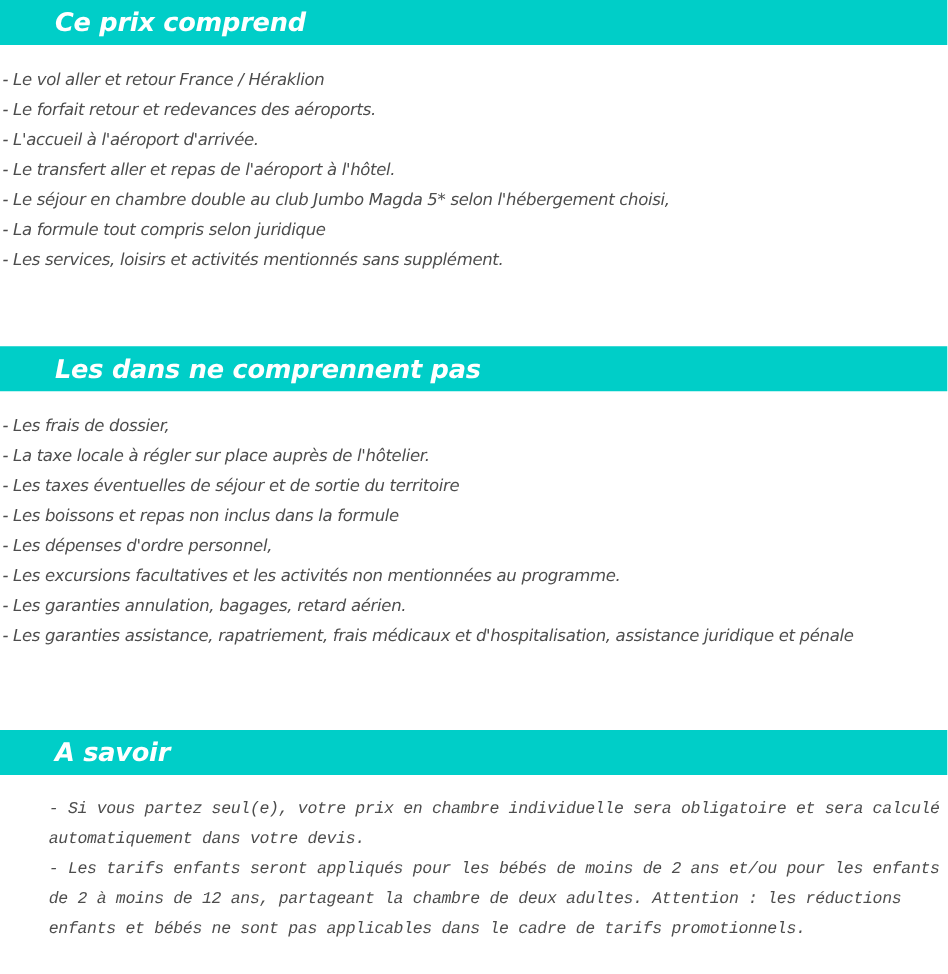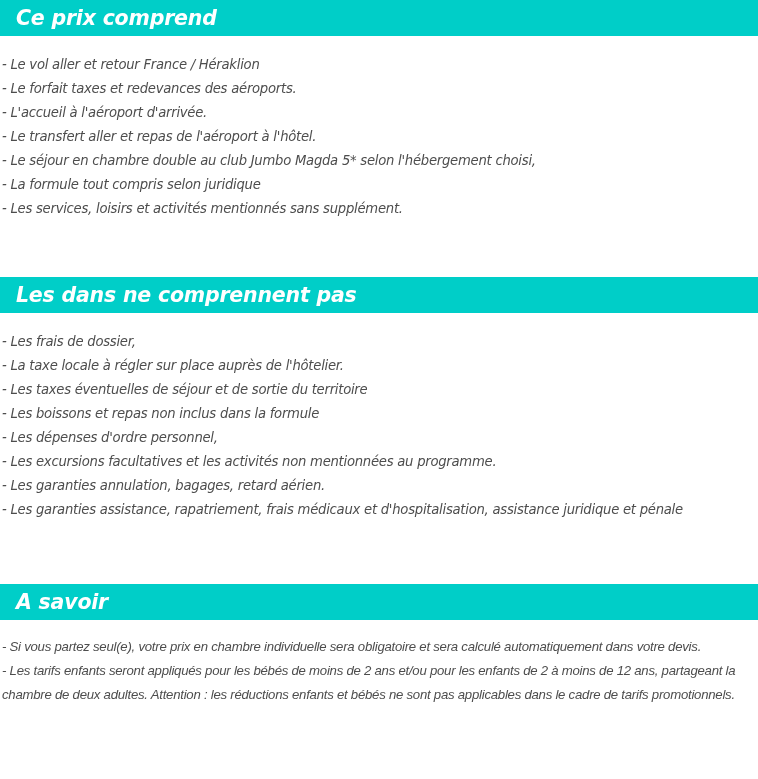--- a/index.html
+++ b/index.html
@@ -33,64 +33,66 @@
   }
   .section-banner-title {
     color: #ffffff;
     font-family: "DejaVu Sans", sans-serif;
     font-style: italic;
     font-weight: bold;
     font-size: 20.5px;
     letter-spacing: -0.2px;
     line-height: 1;
     white-space: nowrap;
+    margin-left: 28px;
   }
   .section-body {
     padding: 0 4px 0 2px;
     box-sizing: border-box;
     width: 758px;
   }
   .line-item {
     color: #4d4d4d;
     font-family: "DejaVu Sans", sans-serif;
     font-style: italic;
     font-size: 13.2px;
     line-height: 24px;
     letter-spacing: -0.25px;
     white-space: nowrap;
   }
   .para-item {
     color: #4d4d4d;
-    font-family: Liberation Sans, sans-serif;
+    font-family: Liberation Mono, monospace;
     font-style: italic;
     font-size: 13.2px;
     line-height: 24px;
     letter-spacing: -0.25px;
     white-space: normal;
     max-width: 750px;
+    margin-left: 37px;
   }
   .spacer-after-s1 { height: 56px; }
   .spacer-after-s2 { height: 62px; }
   .gap-before-body-1 { height: 17px; }
   .gap-before-body-2 { height: 17px; }
   .gap-before-body-3 { height: 15px; }
 </style>
 </head>
 <body>
 
 <div class="page">
 
   <div class="section">
     <div class="section-banner">
       <span class="section-banner-title">Ce prix comprend</span>
     </div>
     <div class="gap-before-body-1"></div>
     <div class="section-body">
       <div class="line-item">- Le vol aller et retour France / Héraklion</div>
-      <div class="line-item">- Le forfait taxes et redevances des aéroports.</div>
+      <div class="line-item">- Le forfait retour et redevances des aéroports.</div>
       <div class="line-item">- L'accueil à l'aéroport d'arrivée.</div>
       <div class="line-item">- Le transfert aller et repas de l'aéroport à l'hôtel.</div>
       <div class="line-item">- Le séjour en chambre double au club Jumbo Magda 5* selon l'hébergement choisi,</div>
       <div class="line-item">- La formule tout compris selon juridique</div>
       <div class="line-item">- Les services, loisirs et activités mentionnés sans supplément.</div>
     </div>
   </div>
 
   <div class="spacer-after-s1"></div>
 

